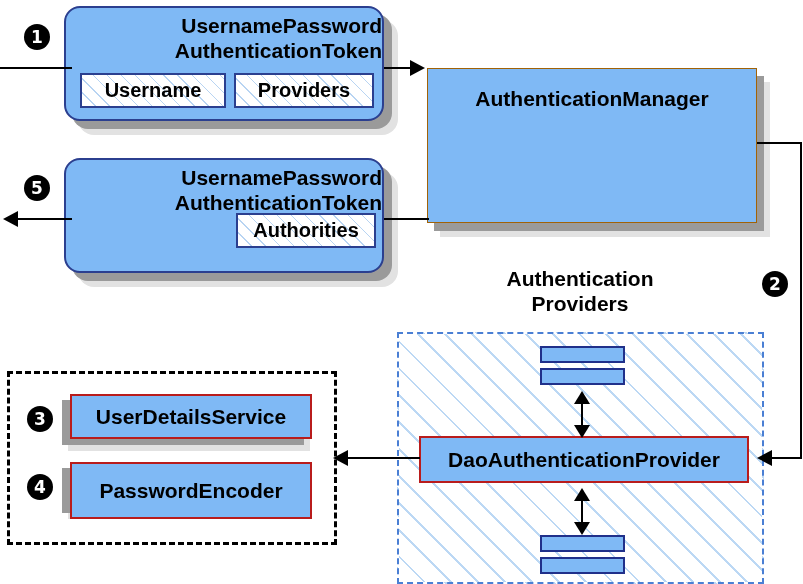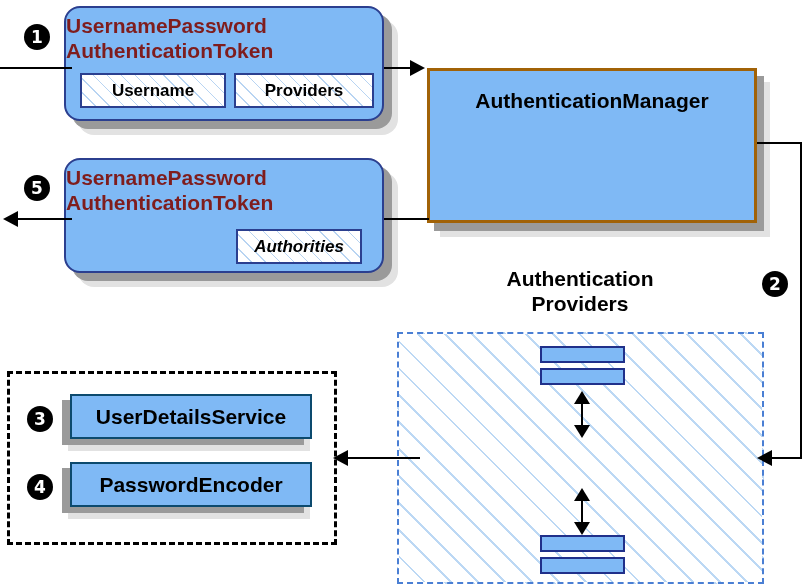--- a/index.html
+++ b/index.html
@@ -48,50 +48,50 @@
     position: absolute;
     background: #7fb9f5;
     border: 2px solid #2b3f8f;
     border-radius: 16px;
     z-index: 10;
     box-sizing: border-box;
   }
   .token-title {
     position: absolute;
     left: 0; right: 0;
-    text-align: left;
-    font-size: 21px;
-    font-weight: bold;
-    color: #7f1d1d;
+    text-align: right;
+    font-size: 21px;
+    font-weight: bold;
+    color: #000000;
     line-height: 25px;
     font-family: "Liberation Sans", sans-serif;
   }
   .token-slot {
     position: absolute;
     border: 2px solid #2b3f8f;
     background:
       repeating-linear-gradient(45deg,
         rgba(255,255,255,0) 0px, rgba(255,255,255,0) 9px,
         #b8d4f2 9px, #b8d4f2 10px),
       #ffffff;
     box-sizing: border-box;
-    font-size: 17px;
+    font-size: 20px;
     font-weight: bold;
     color: #000;
     text-align: right;
     display: flex;
     align-items: center;
     justify-content: center;
   }
 
   
   .mgr-card {
     position: absolute;
     background: #7fb9f5;
-    border: 3px solid #a16207;
+    border: 1px solid #a16207;
     box-sizing: border-box;
     z-index: 10;
   }
   .mgr-title {
     position: absolute;
     left: 0; right: 0;
     text-align: center;
     font-size: 21px;
     font-weight: bold;
     color: #000;
@@ -130,21 +130,21 @@
     border: 3px dashed #000000;
     box-sizing: border-box;
     background: transparent;
     z-index: 5;
   }
 
   
   .bar-box {
     position: absolute;
     background: #7fb9f5;
-    border: 2px solid #0c4a6e;
+    border: 2px solid #b91c1c;
     box-sizing: border-box;
     display: flex;
     align-items: center;
     justify-content: center;
     font-size: 21px;
     font-weight: bold;
     color: #000;
     z-index: 20;
   }
   .mini-bar {
@@ -246,37 +246,38 @@
 
   <div class="hline" style="left:18px; top:218px; width:54px;"></div>
   <div class="arrow-l" style="left:3px; top:211px;"></div>
 
   <div class="shadow" style="left:72px; top:166px; width:320px; height:115px; border-radius:16px;"></div>
   <div class="shadow2" style="left:78px; top:172px; width:320px; height:115px; border-radius:16px;"></div>
 
   <div class="token-card" style="left:64px; top:158px; width:320px; height:115px;">
     <div class="token-title" style="top:5px;">UsernamePassword</div>
     <div class="token-title" style="top:30px;">AuthenticationToken</div>
-    <div class="token-slot" style="left:170px; top:69px; width:126px; height:35px;font-style:italic;">Authorities</div>
+    <div class="token-slot" style="left:170px; top:53px; width:140px; height:35px;">Authorities</div>
   </div>
 
   <div class="section-title" style="left:480px; top:291px; width:200px;">Providers</div>
   <div class="section-title" style="left:480px; top:266px; width:200px;">Authentication</div>
 
   <div class="dashed-blue" style="left:397px; top:332px; width:367px; height:252px;"></div>
 
   <div class="mini-bar" style="left:540px; top:346px; width:85px; height:17px;"></div>
   <div class="mini-bar" style="left:540px; top:368px; width:85px; height:17px;"></div>
 
   <div class="vline" style="left:581px; top:395px; height:38px;"></div>
   <div class="arrow-u" style="left:574px; top:391px;"></div>
   <div class="arrow-d" style="left:574px; top:425px;"></div>
 
   <div class="shadow" style="left:415px; top:441px; width:330px; height:47px;"></div>
   <div class="shadow2" style="left:421px; top:447px; width:330px; height:47px;"></div>
+  <div class="bar-box" style="left:419px; top:436px; width:330px; height:47px;">DaoAuthenticationProvider</div>
 
   <div class="vline" style="left:581px; top:492px; height:38px;"></div>
   <div class="arrow-u" style="left:574px; top:488px;"></div>
   <div class="arrow-d" style="left:574px; top:522px;"></div>
 
   <div class="mini-bar" style="left:540px; top:535px; width:85px; height:17px;"></div>
   <div class="mini-bar" style="left:540px; top:557px; width:85px; height:17px;"></div>
 
   <div class="hline" style="left:348px; top:457px; width:72px;"></div>
   <div class="arrow-l" style="left:333px; top:450px;"></div>
@@ -285,15 +286,15 @@
 
   <div class="badge" style="left:27px; top:406px;">3</div>
   <div class="badge" style="left:27px; top:474px;">4</div>
 
   <div class="shadow" style="left:62px; top:400px; width:242px; height:45px;"></div>
   <div class="shadow2" style="left:68px; top:406px; width:242px; height:45px;"></div>
   <div class="bar-box" style="left:70px; top:394px; width:242px; height:45px;">UserDetailsService</div>
 
   <div class="shadow" style="left:62px; top:468px; width:242px; height:45px;"></div>
   <div class="shadow2" style="left:68px; top:474px; width:242px; height:45px;"></div>
-  <div class="bar-box" style="left:70px; top:462px; width:242px; height:45px;">PasswordEncoder</div>
+  <div class="bar-box" style="left:70px; top:462px; width:242px; height:57px;">PasswordEncoder</div>
 
 </div>
 
 </body></html>

